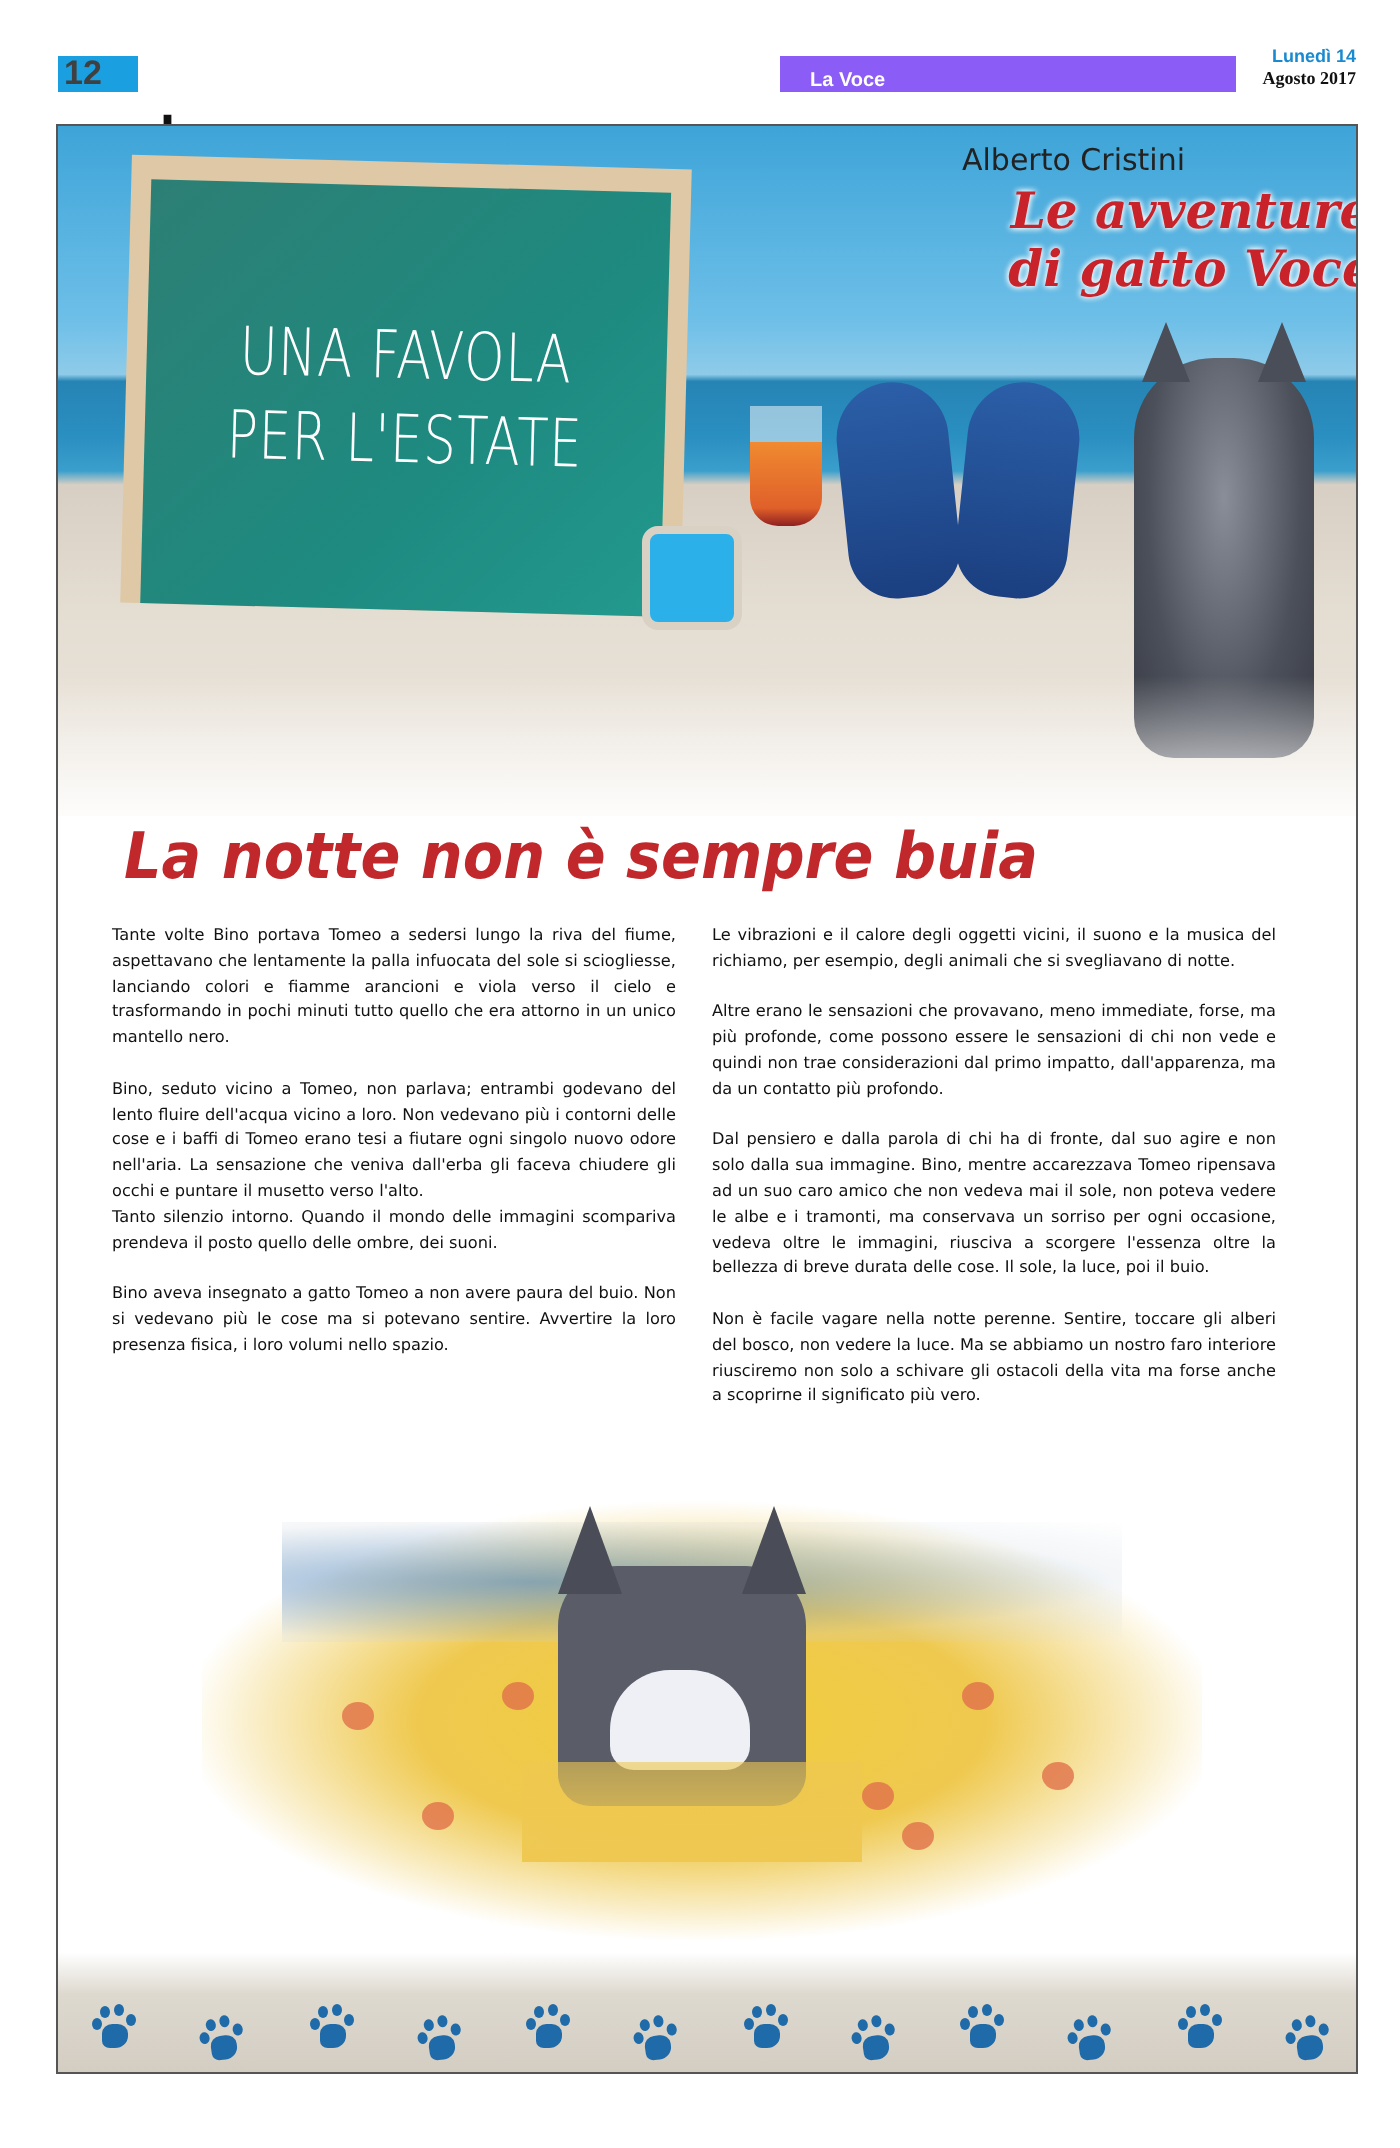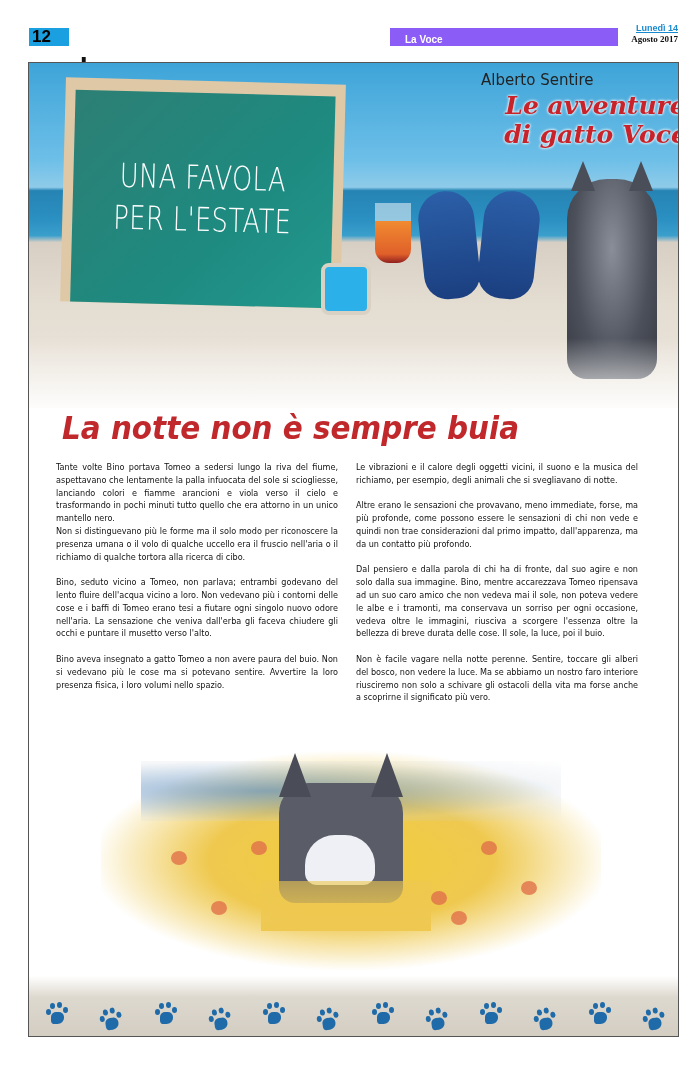--- a/index.html
+++ b/index.html
@@ -1,25 +1,25 @@
 <!DOCTYPE html>
 <html><head>
 <meta charset="utf-8">
 <style>
   * { box-sizing: border-box; margin: 0; padding: 0; }
   body { width: 700px; height: 1074px; background: #ffffff; position: relative; overflow: hidden; font-family: "DejaVu Sans", sans-serif; }
 
   
   .masthead { position: absolute; left: 0; top: 0; width: 700px; height: 60px; }
-  .page-num { position: absolute; left: 29px; top: 28px; width: 40px; height: 18px; background: #1aa0e0; color: #000000; font: bold 17px/18px "Liberation Sans", sans-serif; padding-left: 3px; }
+  .page-num { position: absolute; left: 29px; top: 28px; width: 40px; height: 18px; background: #1aa0e0; color: #404040; font: bold 17px/18px "Liberation Sans", sans-serif; padding-left: 3px; }
   .section-title { position: absolute; left: 80px; top: 24px; font: bold 27px/34px "Liberation Sans", sans-serif; color: #111; letter-spacing: 0.5px; font-variant: small-caps; margin-top: 26px; }
   .tagbar { position: absolute; left: 390px; top: 28px; width: 228px; height: 18px; background: #8b5cf6; }
   .tagbar span { color: #fff; font: bold 10px/18px "Liberation Sans", sans-serif; padding-left: 15px; }
   .date { position: absolute; left: 620px; top: 23px; width: 58px; text-align: right; font: bold 9px/11px "Liberation Sans", sans-serif; }
-  .date .day { color: #1a8ad0; display:block;text-decoration:underline; }
+  .date .day { color: #1a8ad0; display:block; }
   .date .month { color: #111; display:block;font-family:Liberation Serif, serif; }
 
   
   .frame { position: absolute; left: 28px; top: 62px; width: 651px; height: 975px; border: 1px solid #555; background: #fff; overflow: hidden; }
 
   
   .hero { position: absolute; left: 0; top: 0; width: 651px; height: 345px; overflow: hidden;
     background: linear-gradient(180deg, #3ea4d8 0%, #6dbfe8 28%, #8fcbe9 36%, #2684b4 37%, #2a8fc1 45%, #3b9fcc 50%, #d8cfc4 52%, #e4ddd2 70%, #ece6dd 100%); }
   .hero-fade { position: absolute; left: 0; bottom: 0; width: 100%; height: 70px; background: linear-gradient(180deg, rgba(255,255,255,0) 0%, rgba(255,255,255,0.9) 100%); }
   .board { position: absolute; left: 34px; top: 18px; width: 280px; height: 224px; background: #dfc8a6; transform: rotate(1.5deg); }
@@ -86,37 +86,37 @@
       <div class="board-inner">
         <span>UNA FAVOLA</span>
         <span>PER L'ESTATE</span>
       </div>
     </div>
     <div class="clock"></div>
     <div class="drink"></div>
     <div class="flip" style="left:392px; transform: rotate(-6deg);"></div>
     <div class="flip" style="left:452px; transform: rotate(6deg);"></div>
     <div class="cat-statue"></div>
-    <div class="author">Alberto Sentire</div>
+    <div class="author">Alberto Cristini</div>
     <div class="book-title">
       <div>Le avventure</div>
       <div>di gatto Voce</div>
     </div>
     <div class="hero-fade"></div>
   </div>
 
   <h1 class="headline">La notte non è sempre buia</h1>
 
   <div class="col left">
     <p>
       <span>Tante volte Bino portava Tomeo a sedersi lungo la riva del fiume, aspettavano che lentamente la palla infuocata del sole si sciogliesse, lanciando colori e fiamme arancioni e viola verso il cielo e trasformando in pochi minuti tutto quello che era attorno in un unico mantello nero.</span>
-      <span>Non si distinguevano più le forme ma il solo modo per riconoscere la presenza umana o il volo di qualche uccello era il fruscio nell'aria o il richiamo di qualche tortora alla ricerca di cibo.</span>
     </p>
     <p>
       <span>Bino, seduto vicino a Tomeo, non parlava; entrambi godevano del lento fluire dell'acqua vicino a loro. Non vedevano più i contorni delle cose e i baffi di Tomeo erano tesi a fiutare ogni singolo nuovo odore nell'aria. La sensazione che veniva dall'erba gli faceva chiudere gli occhi e puntare il musetto verso l'alto.</span>
+      <span>Tanto silenzio intorno. Quando il mondo delle immagini scompariva prendeva il posto quello delle ombre, dei suoni.</span>
     </p>
     <p>
       <span>Bino aveva insegnato a gatto Tomeo a non avere paura del buio. Non si vedevano più le cose ma si potevano sentire. Avvertire la loro presenza fisica, i loro volumi nello spazio.</span>
     </p>
   </div>
 
   <div class="col right">
     <p>
       <span>Le vibrazioni e il calore degli oggetti vicini, il suono e la musica del richiamo, per esempio, degli animali che si svegliavano di notte.</span>
     </p>

